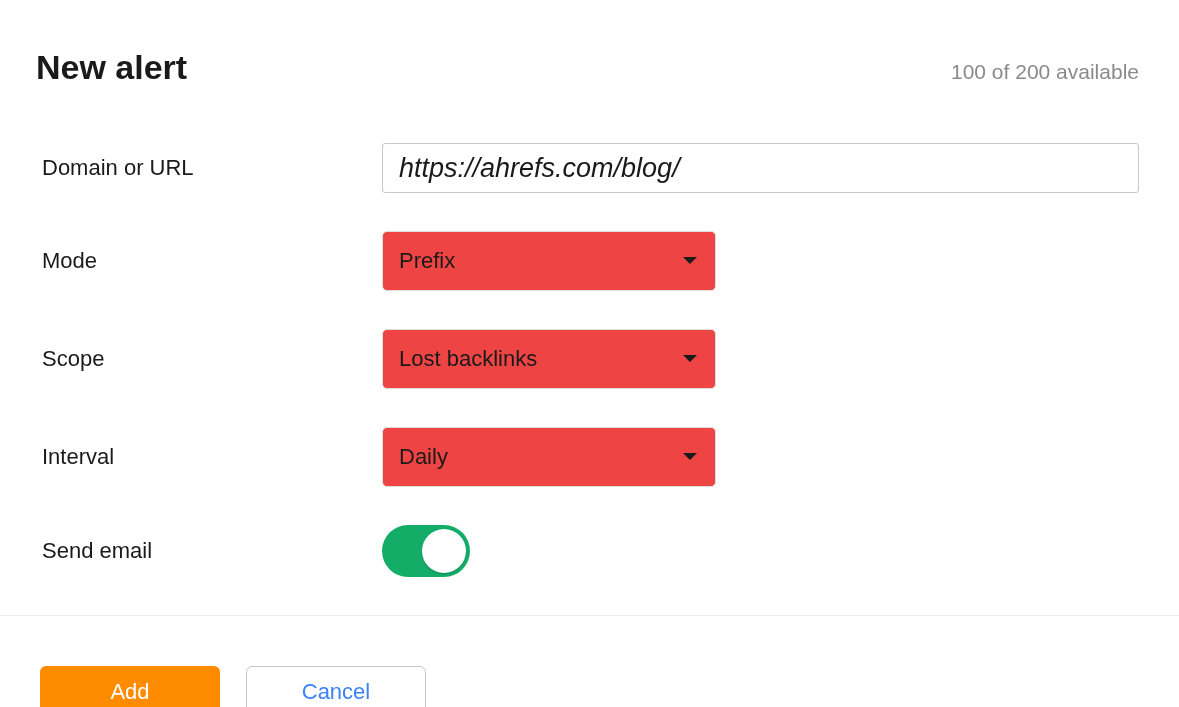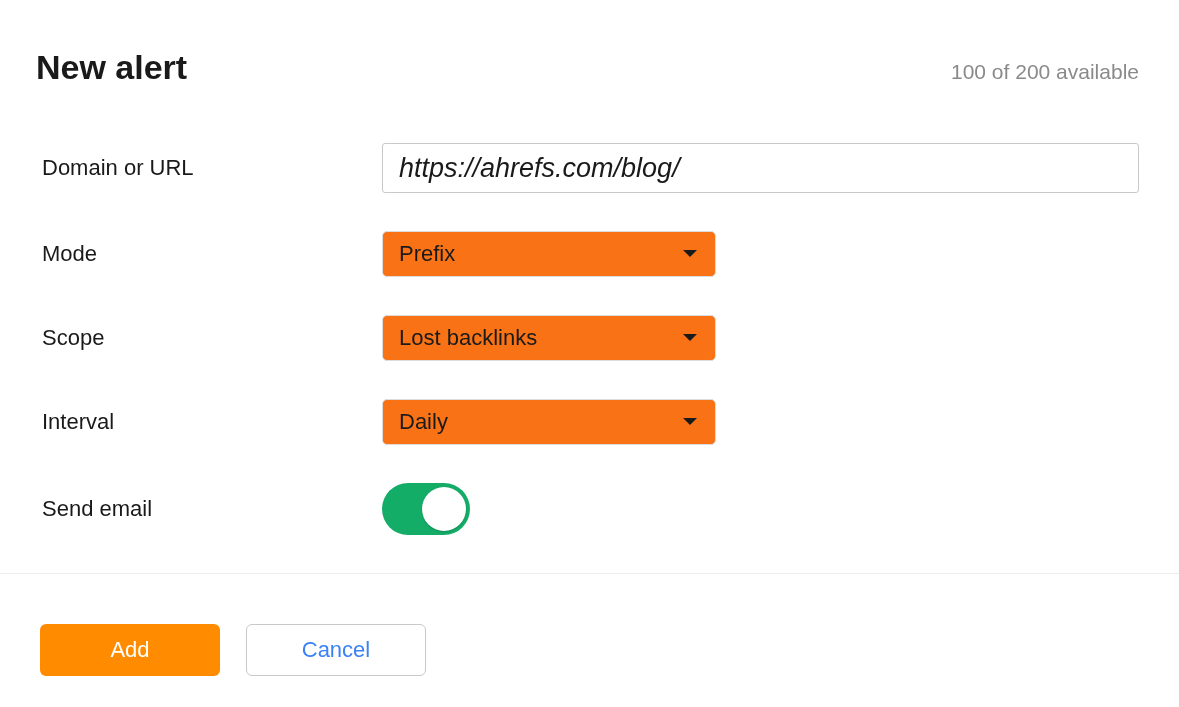--- a/index.html
+++ b/index.html
@@ -55,24 +55,24 @@
       outline: none;
       max-width: 760px;
       font-style: italic;
     }
     .select-wrap {
       position: relative;
       width: 334px;
     }
     .select-box {
       width: 100%;
-      height: 46px;
+      height: 60px;
       border: 1px solid #dcdcdc;
       border-radius: 5px;
-      background: #f97316;
+      background: #ef4444;
       padding: 0 48px 0 16px;
       font-size: 22px;
       color: #1a1a1a;
       display: flex;
       align-items: center;
       cursor: pointer;
     }
     .chevron-down {
       position: absolute;
       right: 18px;

